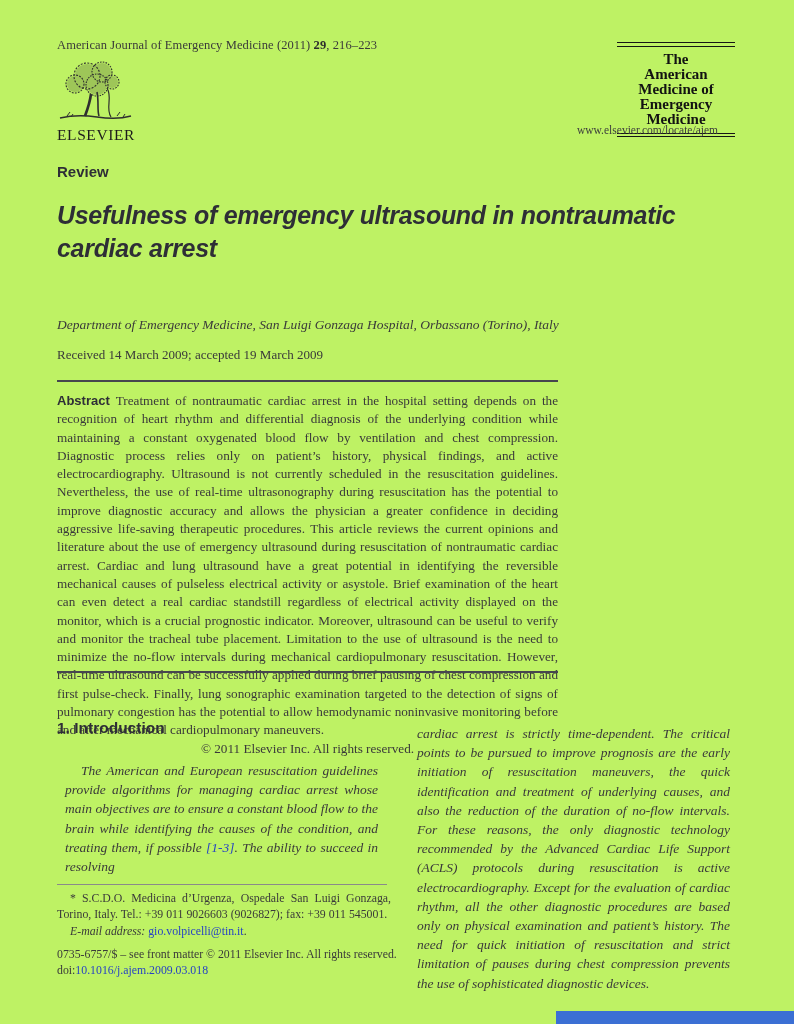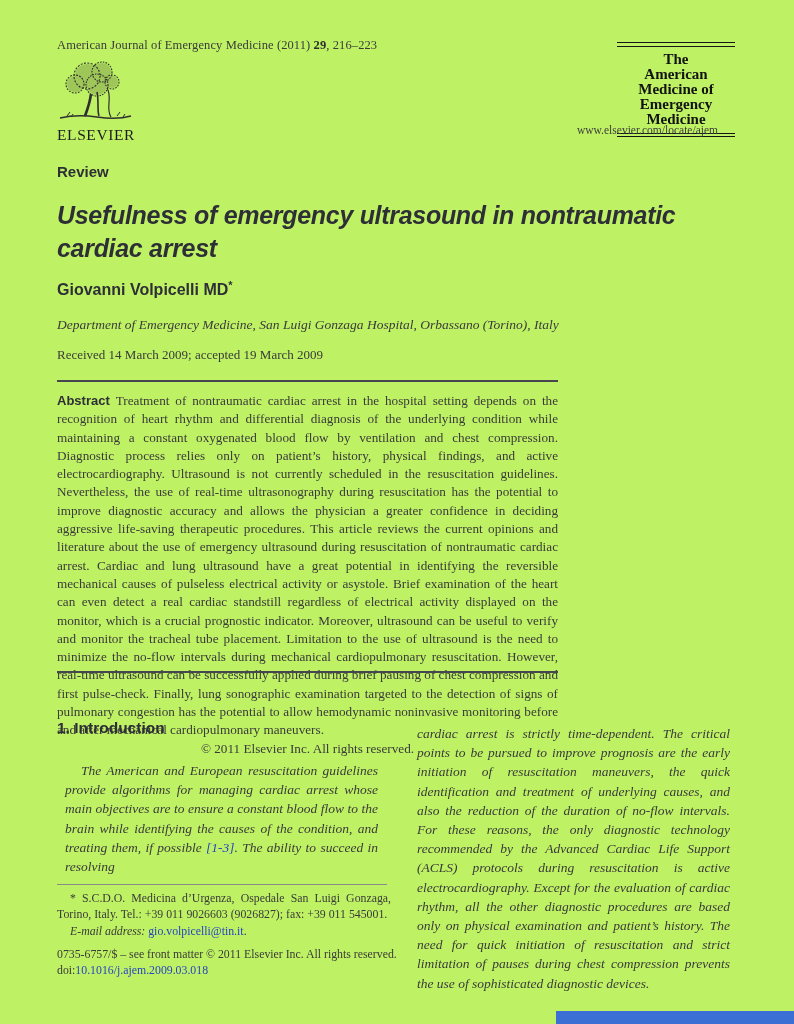--- a/index.html
+++ b/index.html
@@ -109,23 +109,20 @@
       <div>The</div>
       <div>American Medicine of</div>
       <div>Emergency Medicine</div>
     </div>
     <div class="dbl-rule"></div>
   </div>
   <div class="abs website">www.elsevier.com/locate/ajem</div>
 
   <div class="abs review sans">Review</div>
   <div class="abs title sans">Usefulness of emergency ultrasound in nontraumatic cardiac arrest</div>
-  <div class="abs author sans">
-    <span>Giovanni Volpicelli MD</span><sup>*</sup>
-  </div>
   <div class="abs affiliation">Department of Emergency Medicine, San Luigi Gonzaga Hospital, Orbassano (Torino), Italy</div>
   <div class="abs received">Received 14 March 2009; accepted 19 March 2009</div>
 
   <div class="abs rule-abs rule-top"></div>
   <div class="abs abstract">
     <span class="label">Abstract</span><span>Treatment of nontraumatic cardiac arrest in the hospital setting depends on the recognition of heart rhythm and differential diagnosis of the underlying condition while maintaining a constant oxygenated blood flow by ventilation and chest compression. Diagnostic process relies only on patient’s history, physical findings, and active electrocardiography. Ultrasound is not currently scheduled in the resuscitation guidelines. Nevertheless, the use of real-time ultrasonography during resuscitation has the potential to improve diagnostic accuracy and allows the physician a greater confidence in deciding aggressive life-saving therapeutic procedures. This article reviews the current opinions and literature about the use of emergency ultrasound during resuscitation of nontraumatic cardiac arrest. Cardiac and lung ultrasound have a great potential in identifying the reversible mechanical causes of pulseless electrical activity or asystole. Brief examination of the heart can even detect a real cardiac standstill regardless of electrical activity displayed on the monitor, which is a crucial prognostic indicator. Moreover, ultrasound can be useful to verify and monitor the tracheal tube placement. Limitation to the use of ultrasound is the need to minimize the no-flow intervals during mechanical cardiopulmonary resuscitation. However, real-time ultrasound can be successfully applied during brief pausing of chest compression and first pulse-check. Finally, lung sonographic examination targeted to the detection of signs of pulmonary congestion has the potential to allow hemodynamic noninvasive monitoring before and after mechanical cardiopulmonary maneuvers.</span>
     <div class="copyright">© 2011 Elsevier Inc. All rights reserved.</div>
   </div>
   <div class="abs rule-abs rule-bottom"></div>
 

